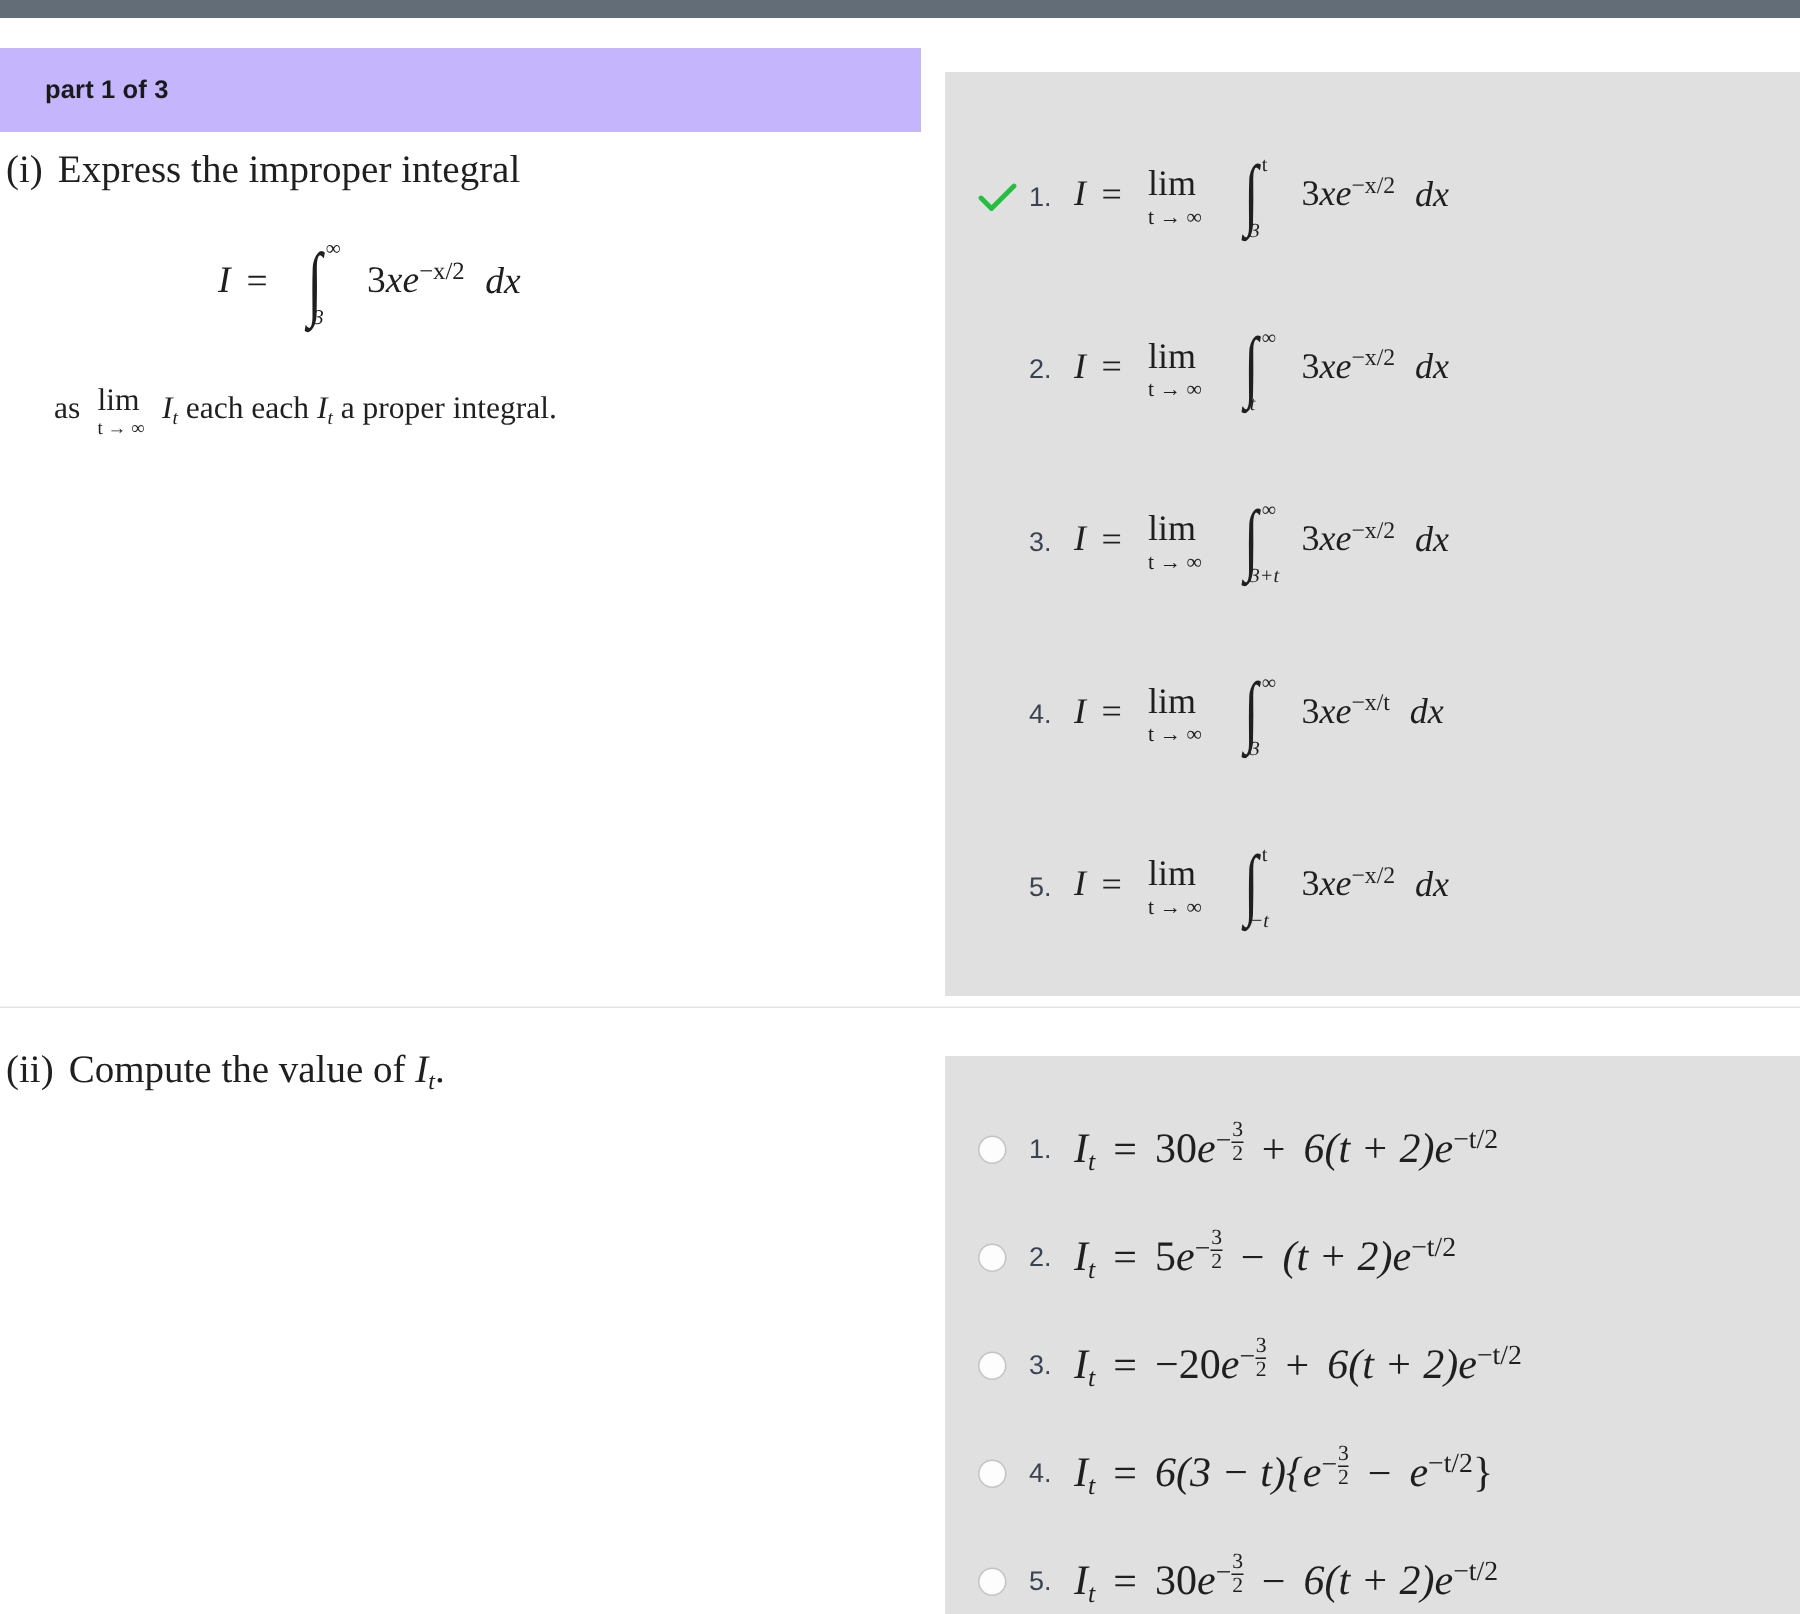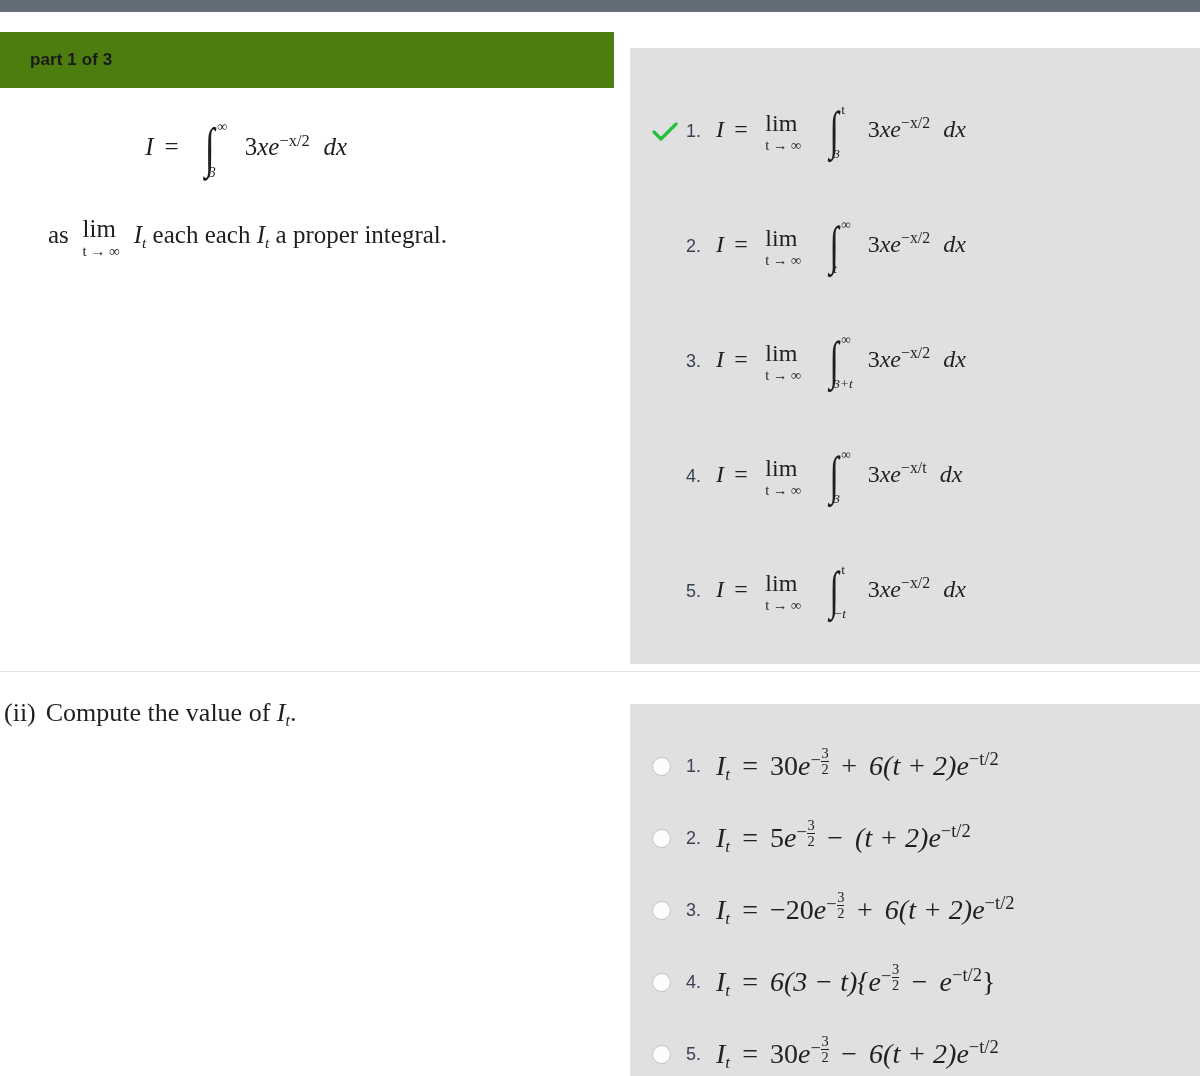--- a/index.html
+++ b/index.html
@@ -27,21 +27,21 @@
   .left-col { position: absolute; left: 0; top: 0; width: 614px; }
   .right-col {
     position: absolute; left: 630px; top: 16px;
     width: 570px;
     background: #e0e0e0;
   }
   #part1 .right-col { height: 616px; }
   #part2 .right-col { height: 372px; }
 
   .part-header {
-    background: #4d7c0f;
+    background: #c4b5fd;
     height: 56px;
     display: flex; align-items: center;
     padding-left: 30px;
     font-family: "Liberation Sans", sans-serif;
     font-weight: bold;
     font-size: 17px;
     color: #1a1a1a;
     letter-spacing: .1px;
   }
 
@@ -56,22 +56,22 @@
   .display-eq {
     text-align: center;
     margin-top: 38px;
     font-size: 25px;
     color: #1f1f1f;
     padding-right: 120px;
   }
 
   .as-line {
     margin-top: 44px;
-    padding-left: 48px;
-    font-size: 25px;
+    padding-left: 36px;
+    font-size: 21px;
     color: #1f1f1f;
   }
 
   
   .mi { font-style: italic; font-family: "Liberation Serif", serif; }
   .mn, .mo { font-style: normal; font-family: "Liberation Serif", serif; }
   .mo { margin: 0 .18em; }
   .tight { margin: 0 .06em; }
 
   .sub { font-size: .62em; vertical-align: -0.32em; font-style: italic; }
@@ -184,20 +184,23 @@
 
   <div class="topbar"></div>
 
   <div class="part-block" id="part1">
 
     <div class="left-col">
       <div class="part-header">
         <span>part 1 of 3</span>
       </div>
 
+      <div class="question-line">
+        <span class="qlabel">(i)</span><span>Express the improper integral</span>
+      </div>
 
       <div class="display-eq">
         <span class="mi">I</span>
         <span class="mo">=</span>
         <span class="intg wide">
           <span class="isign">∫</span>
           <span class="ilim-up">∞</span>
           <span class="ilim-lo">3</span>
         </span>
         <span class="mn">3</span><span class="mi">xe</span><span class="sup">−x/2</span>

